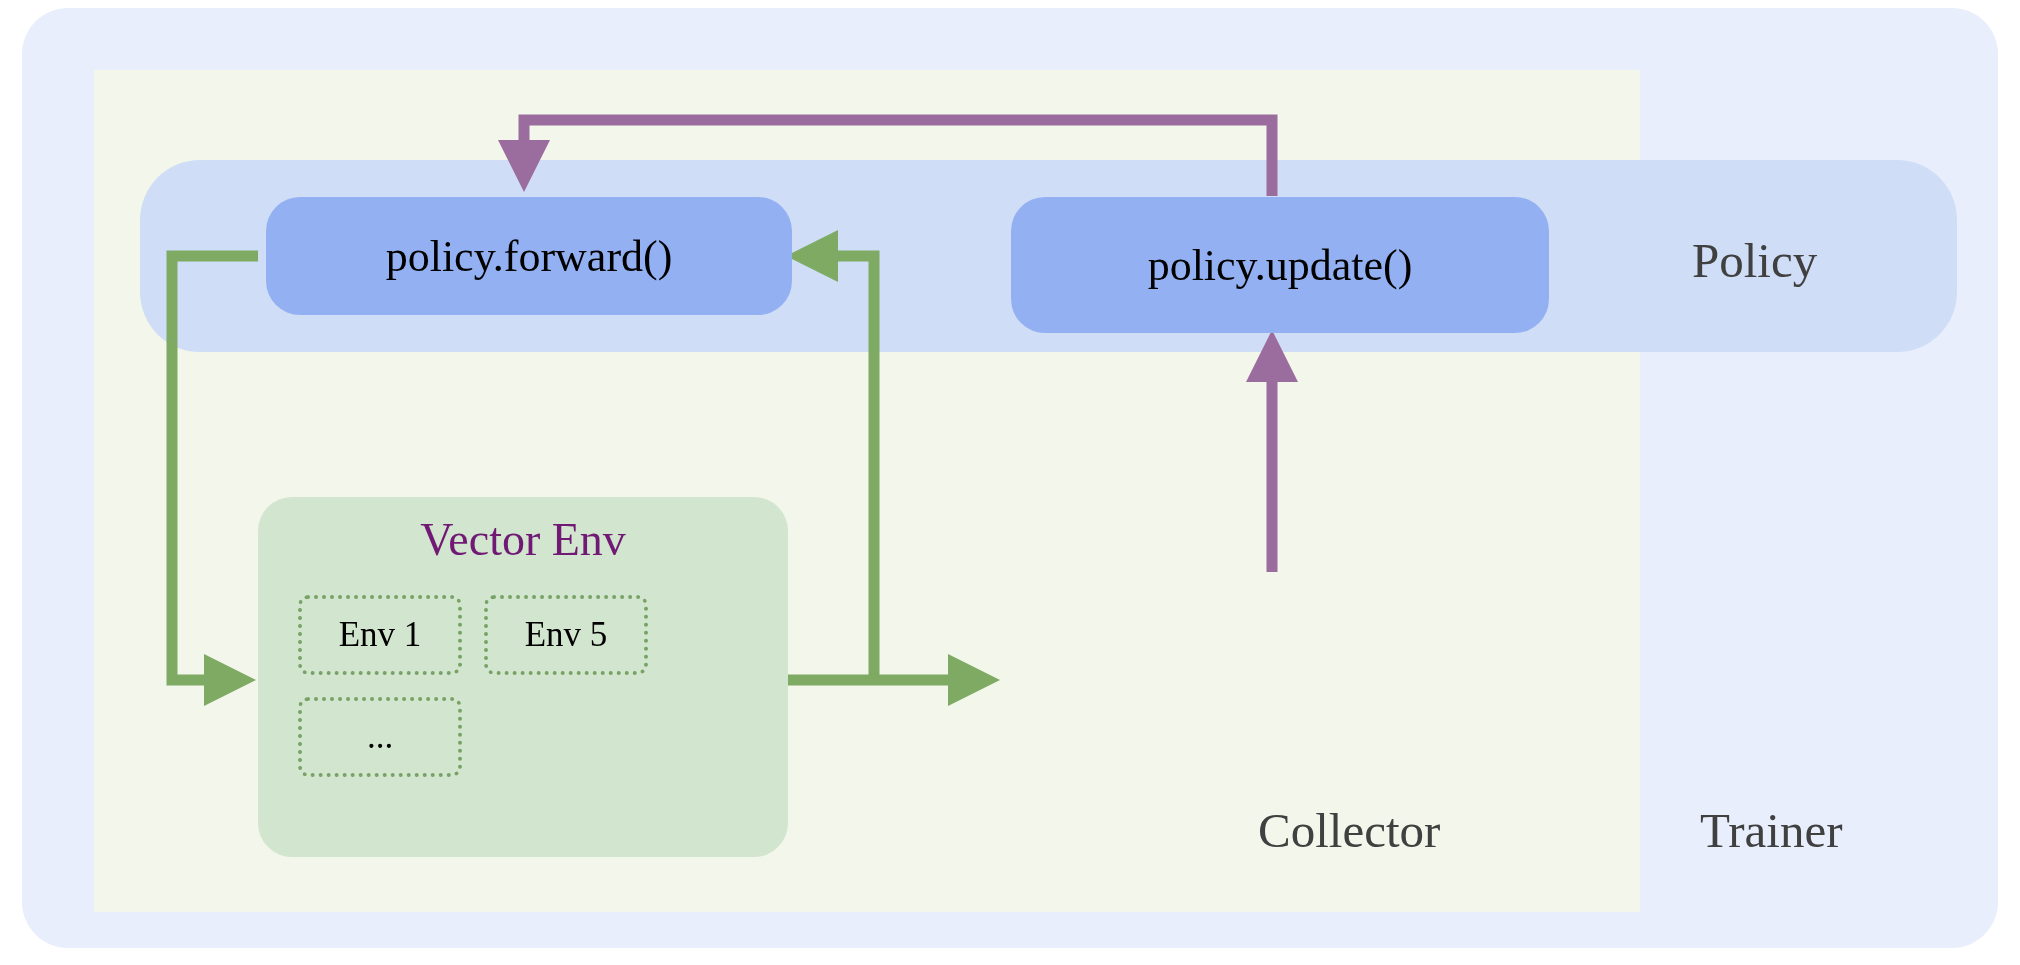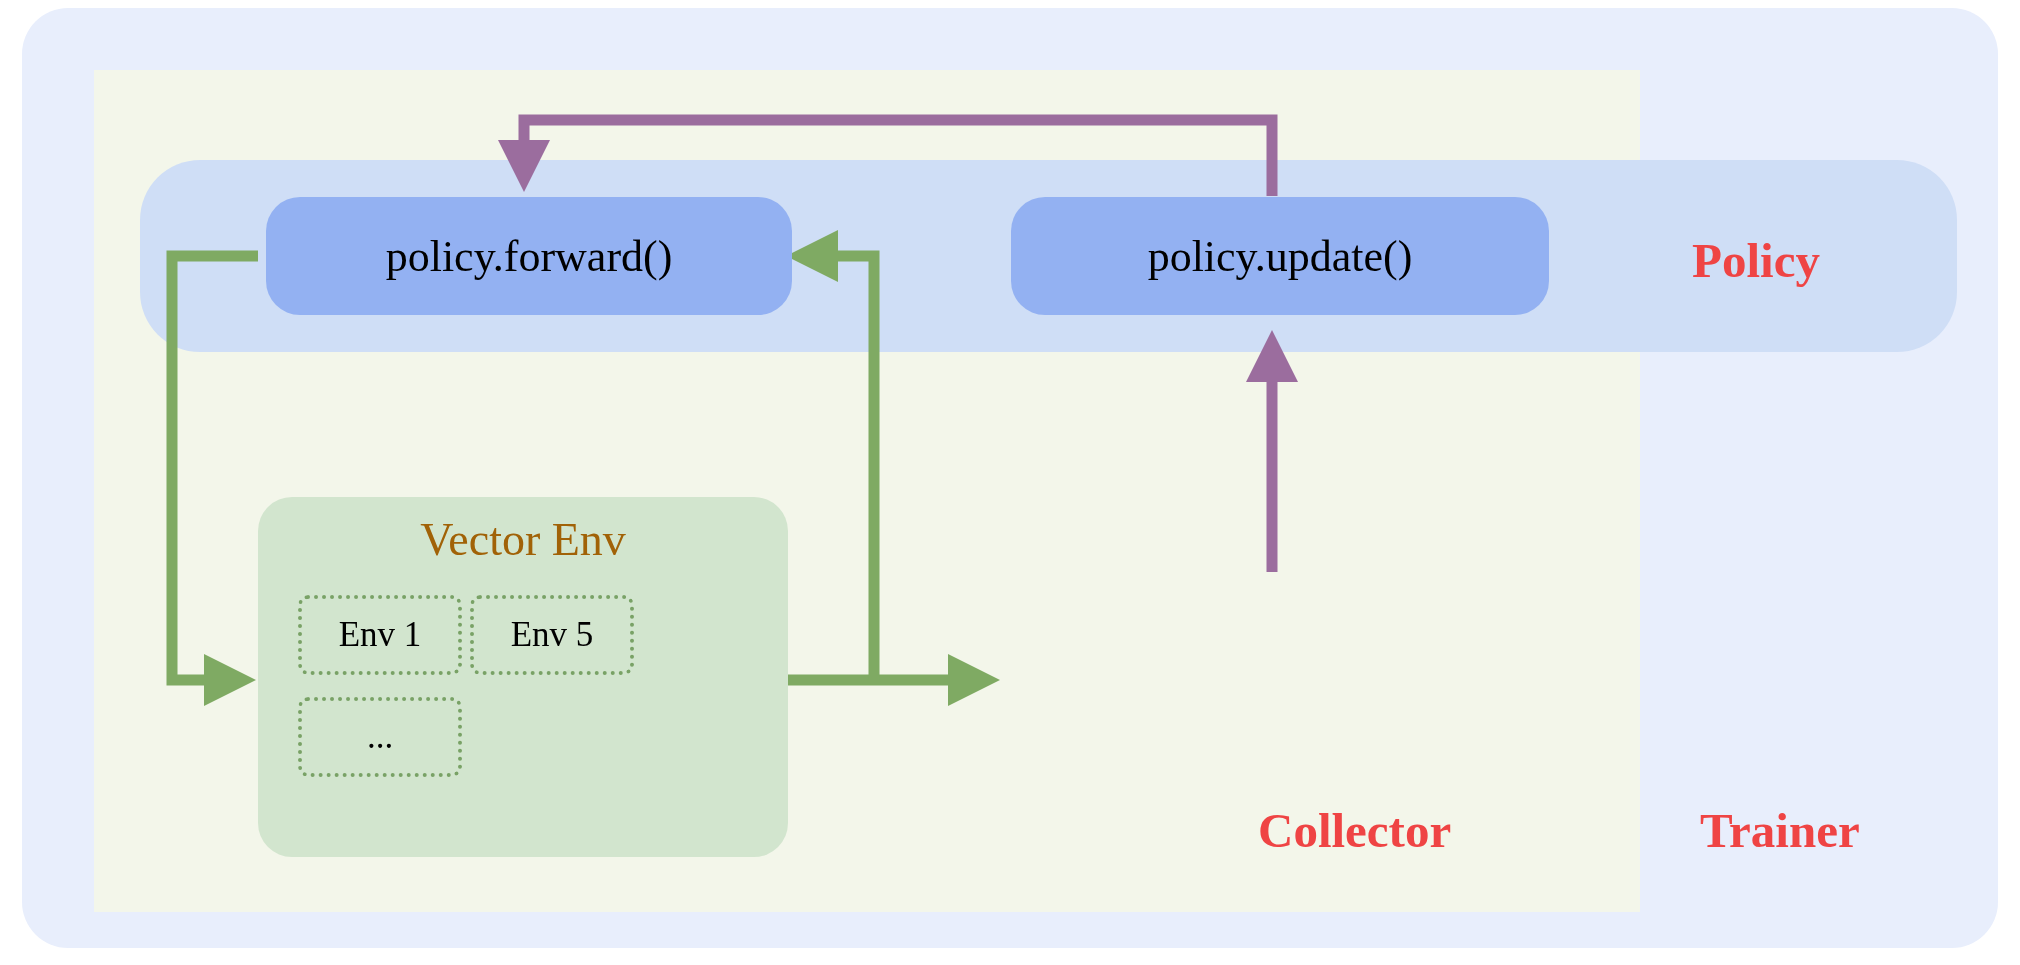--- a/index.html
+++ b/index.html
@@ -42,22 +42,22 @@
     top: 160px;
     width: 1817px;
     height: 192px;
     background: #cfdef6;
     border-radius: 60px;
   }
 
   
   .caption {
     position: absolute;
-    font-weight: bold;
-    color: #ef4444;
+    font-weight: normal;
+    color: #404040;
     white-space: nowrap;
     line-height: 1;
     text-align: center;
   }
   .caption-policy   { left: 1692px; top: 236px; font-size: 49px; }
   .caption-collector{ left: 1258px; top: 806px; font-size: 49px; }
   .caption-trainer  { left: 1700px; top: 806px; font-size: 49px; }
 
   
   .pill {
@@ -76,21 +76,21 @@
     left: 258px;
     top: 197px;
     width: 526px;
     height: 118px;
     background: #93b1f2;
   }
   .node-update {
     left: 1003px;
     top: 197px;
     width: 538px;
-    height: 118px;
+    height: 136px;
     background: #93b1f2;
   }
   .node-vector-buffer {
     left: 1003px;
     top: 572px;
     width: 538px;
     height: 205px;
     background: #e6d4e9;
     border-radius: 26px;
     font-size: 46px;
@@ -106,31 +106,31 @@
     background: #d2e5ce;
     border-radius: 34px;
   }
   .vector-env-title {
     position: absolute;
     left: 0;
     top: 20px;
     width: 100%;
     text-align: center;
     font-size: 46px;
-    color: #a16207;
+    color: #701a75;
     line-height: 1;
   }
   .env-grid {
     position: absolute;
     left: 40px;
     top: 98px;
     width: 452px;
     display: flex;
     flex-wrap: wrap;
-    gap: 22px 8px;
+    gap: 22px 22px;
   }
   .env-cell {
     width: 164px;
     height: 80px;
     box-sizing: border-box;
     border: 4px dotted #79a266;
     border-radius: 10px;
     display: flex;
     align-items: center;
     justify-content: center;

